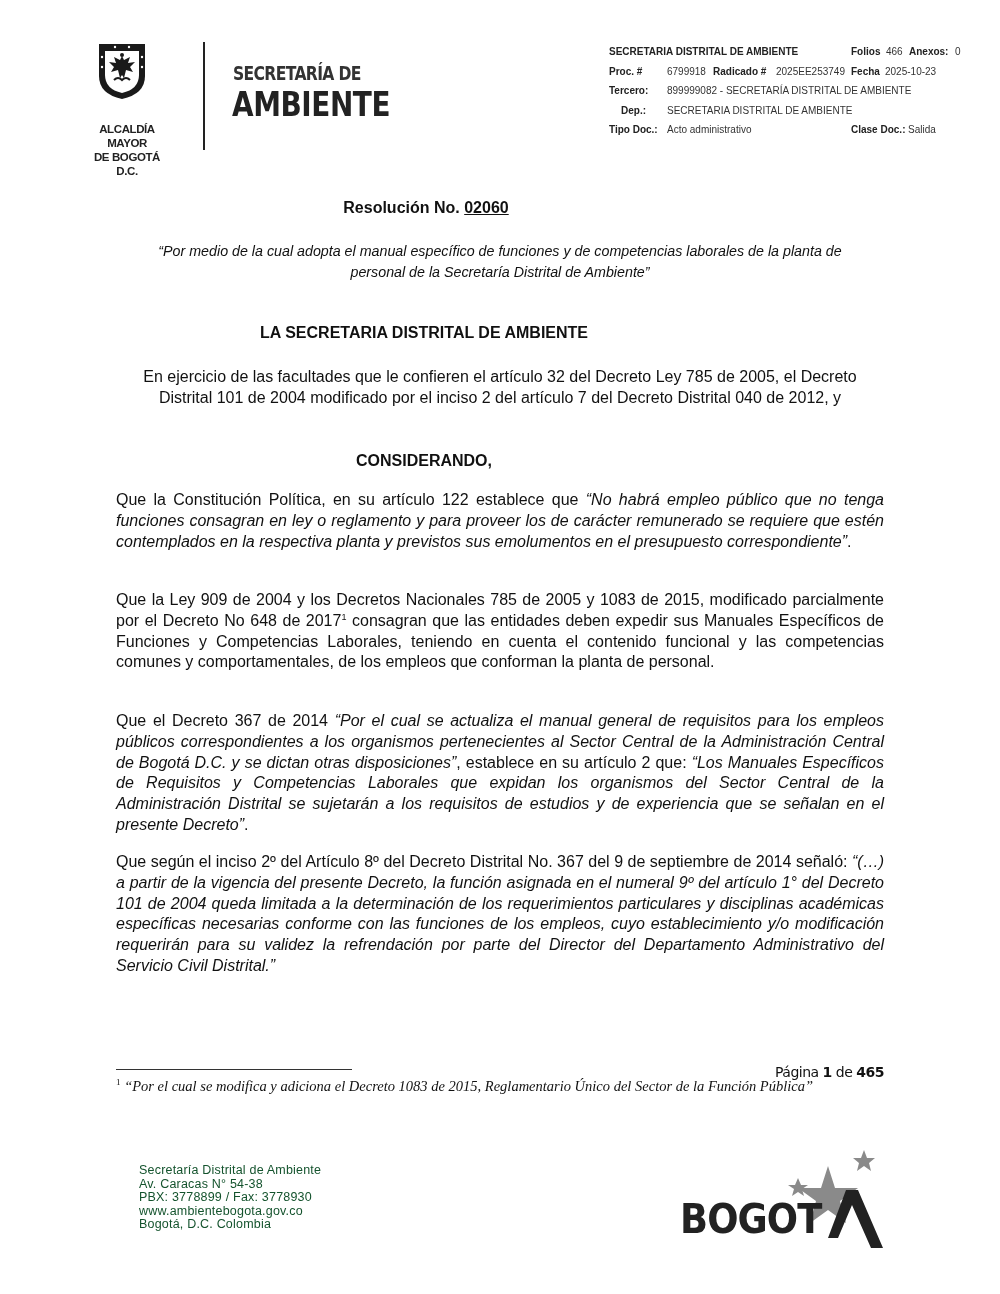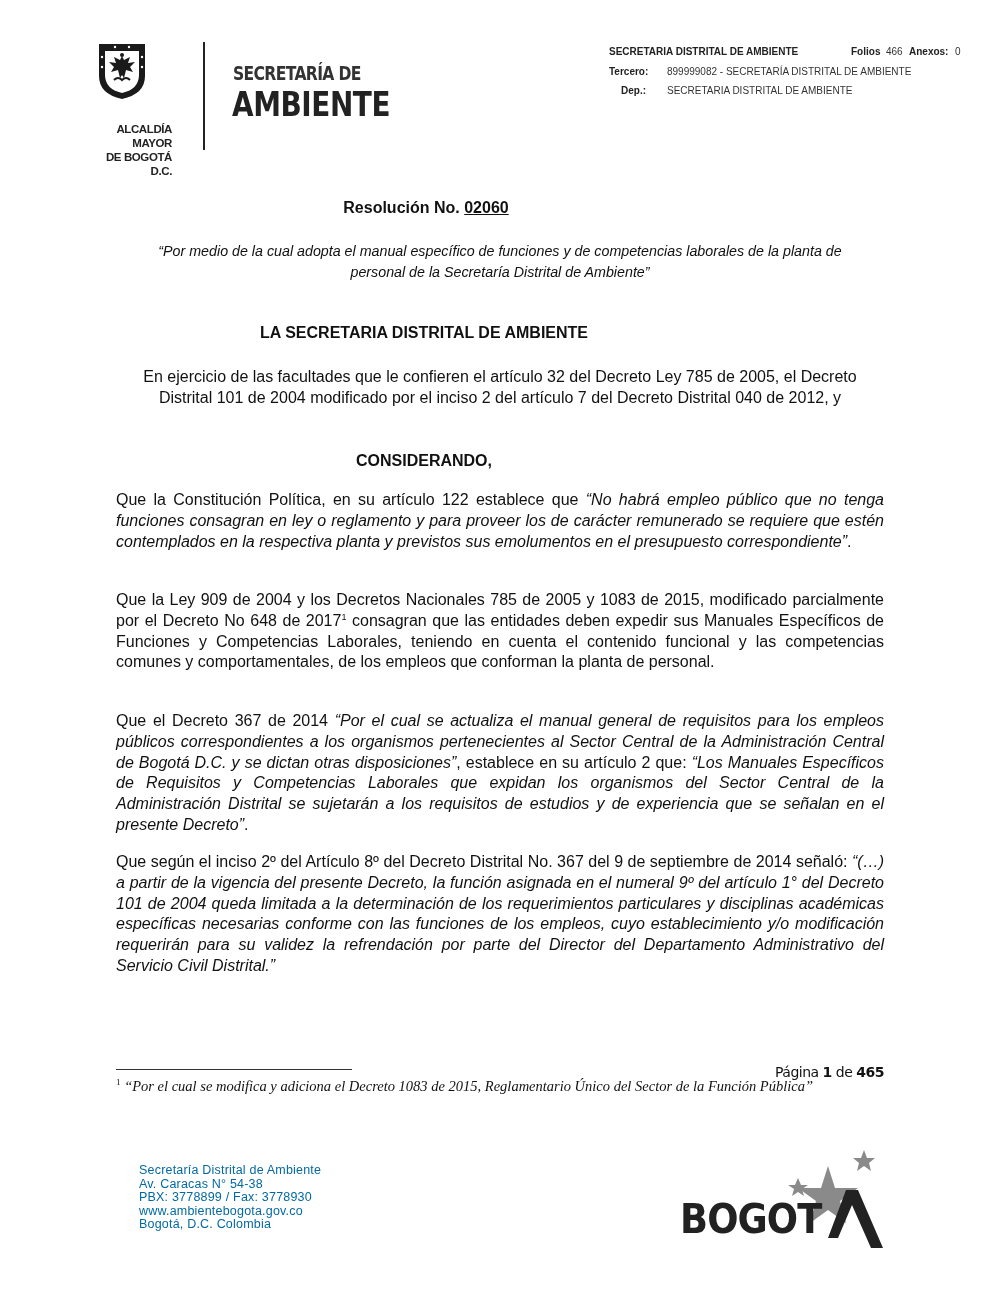--- a/index.html
+++ b/index.html
@@ -1,19 +1,19 @@
 <!DOCTYPE html>
 <html><head>
 <meta charset="utf-8">
 <style>
   html, body { margin: 0; padding: 0; background: #ffffff; }
   body { width: 1000px; height: 1294px; position: relative; overflow: hidden; color: #111; font-family: "Liberation Sans", sans-serif; }
   .abs { position: absolute; }
   .shield { left: 97px; top: 42px; width: 50px; height: 58px; }
-  .alcaldia-text { left: 82px; top: 122px; width: 90px; text-align: right; font-weight: bold; font-size: 11.5px; line-height: 14px; letter-spacing: -0.4px; color: #222; }
+  .alcaldia-text { left: 82px; top: 122px; width: 90px; text-align: center; font-weight: bold; font-size: 11.5px; line-height: 14px; letter-spacing: -0.4px; color: #222; }
   .logo-divider { left: 203px; top: 42px; width: 2px; height: 108px; background: #222; }
   .sec-title-1 { left: 233px; top: 62px; font-family: "DejaVu Sans", sans-serif; font-weight: bold; font-size: 19px; letter-spacing: -0.8px; color: #333; transform: scaleX(0.82); transform-origin: left; }
   .sec-title-2 { left: 232px; top: 84px; font-family: "DejaVu Sans", sans-serif; font-weight: bold; font-size: 34px; letter-spacing: -0.5px; color: #222; transform: scaleX(0.82); transform-origin: left; }
 
   
   .stamp { left: 577px; top: 42px; width: 360px; font-size: 10px; line-height: 19.5px; color: #222; margin-left: 32px; }
   .stamp-row { position: relative; height: 19.5px; white-space: nowrap; }
   .stamp .lbl { position: absolute; font-weight: bold; }
   .stamp .val { position: absolute; color: #333; }
 
@@ -25,21 +25,21 @@
   .centered-p { left: 115px; width: 770px; top: 367px; text-align: center; font-size: 16px; line-height: 20.5px; }
   .para { left: 116px; width: 768px; font-size: 16px; line-height: 20.8px; text-align: justify; }
   .para i { font-style: italic; }
   sup { font-size: 9px; line-height: 0; vertical-align: super; }
 
   .footnote-rule { left: 116px; top: 1069px; width: 236px; height: 1px; background: #333; }
   .footnote { left: 116px; top: 1078px; width: 780px; font-family: "Liberation Serif", serif; font-size: 14.5px; white-space: nowrap; }
   .footnote i { font-style: italic; }
   .page-num { right: 116px; top: 1064px; font-family: "DejaVu Sans", sans-serif; font-size: 14px; letter-spacing: -0.5px; }
 
-  .addr { left: 139px; top: 1164px; font-size: 12.5px; line-height: 13.5px; color: #0369a1; letter-spacing: 0.2px; }
+  .addr { left: 139px; top: 1164px; font-size: 12.5px; line-height: 13.5px; color: #14532d; letter-spacing: 0.2px; }
   .bogota-logo { left: 678px; top: 1148px; width: 210px; height: 105px; }
 </style>
 </head>
 <body>
 
 <div class="abs shield">
   <svg width="50" height="58" viewBox="0 0 50 58">
     <path d="M2 2 H48 V34 Q48 52 25 57 Q2 52 2 34 Z" fill="#1a1a1a"></path>
     <path d="M8 9 H42 V33 Q42 47 25 51 Q8 47 8 33 Z" fill="#fff"></path>
     <path d="M25 14 L27 18 L33 15 L31 21 L38 20 L33 25 L36 30 L29 28 L27 36 L25 33 L23 36 L21 28 L14 30 L17 25 L12 20 L19 21 L17 15 L23 18 Z" fill="#1a1a1a"></path>
@@ -63,26 +63,40 @@
 
 <div class="abs stamp">
   <div class="stamp-row">
     <span class="lbl" style="left:0">SECRETARIA DISTRITAL DE AMBIENTE</span>
     <span class="lbl" style="left:242px">Folios</span>
     <span class="val" style="left:277px">466</span>
     <span class="lbl" style="left:300px">Anexos:</span>
     <span class="val" style="left:346px">0</span>
   </div>
   <div class="stamp-row">
+    <span class="lbl" style="left:0">Proc. #</span>
+    <span class="val" style="left:58px">6799918</span>
+    <span class="lbl" style="left:104px">Radicado #</span>
+    <span class="val" style="left:167px">2025EE253749</span>
+    <span class="lbl" style="left:242px">Fecha</span>
+    <span class="val" style="left:276px">2025-10-23</span>
+  </div>
+  <div class="stamp-row">
     <span class="lbl" style="left:0">Tercero:</span>
     <span class="val" style="left:58px">899999082 - SECRETARÍA DISTRITAL DE AMBIENTE</span>
   </div>
   <div class="stamp-row">
     <span class="lbl" style="left:12px">Dep.:</span>
     <span class="val" style="left:58px">SECRETARIA DISTRITAL DE AMBIENTE</span>
+  </div>
+  <div class="stamp-row">
+    <span class="lbl" style="left:0">Tipo Doc.:</span>
+    <span class="val" style="left:58px">Acto administrativo</span>
+    <span class="lbl" style="left:242px">Clase Doc.:</span>
+    <span class="val" style="left:299px">Salida</span>
   </div>
 </div>
 
 <div class="abs res-title">
   <span>Resolución No. </span><u>02060</u>
 </div>
 
 <div class="abs subtitle">“Por medio de la cual adopta el manual específico de funciones y de competencias laborales de la planta de personal de la Secretaría Distrital de Ambiente”</div>
 
 <div class="abs heading" style="top:324px">LA SECRETARIA DISTRITAL DE AMBIENTE</div>

